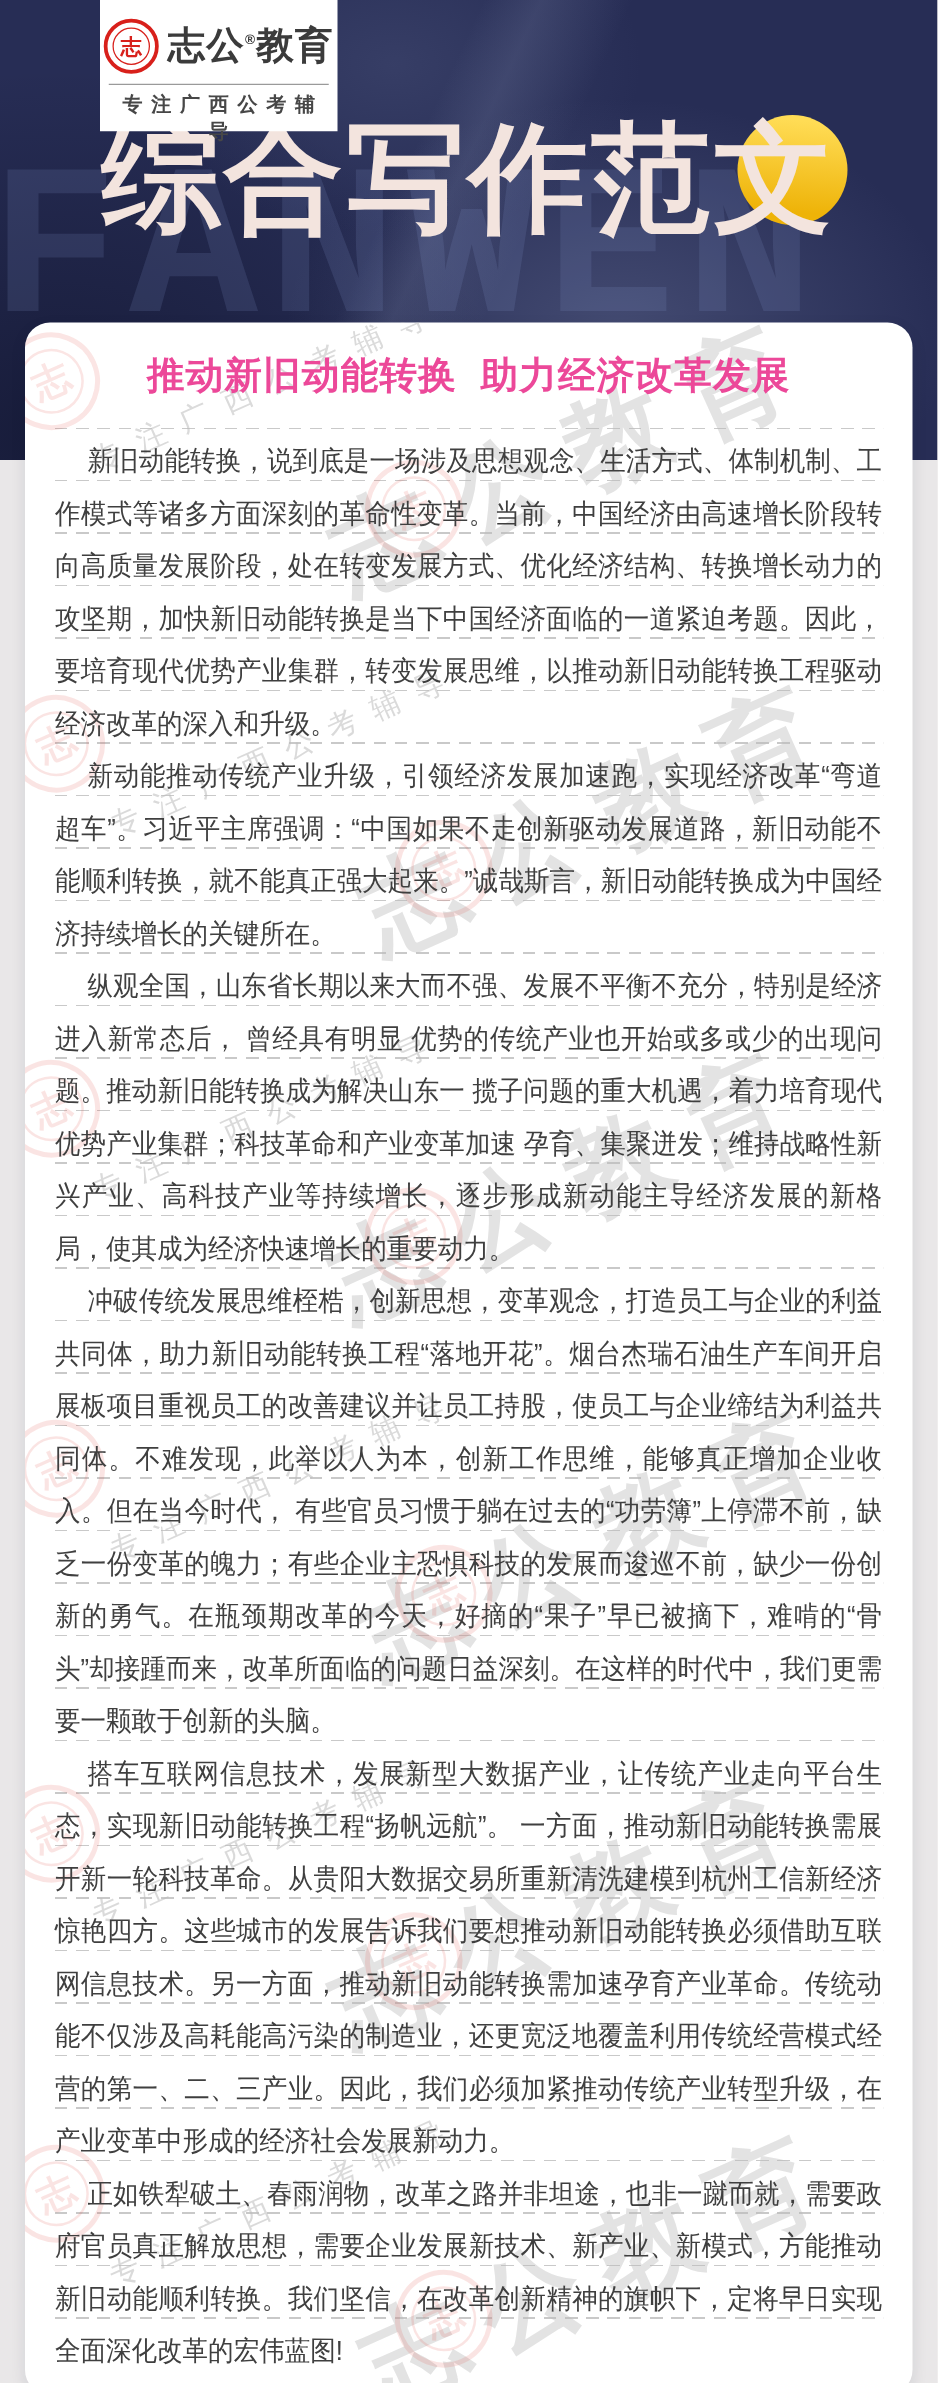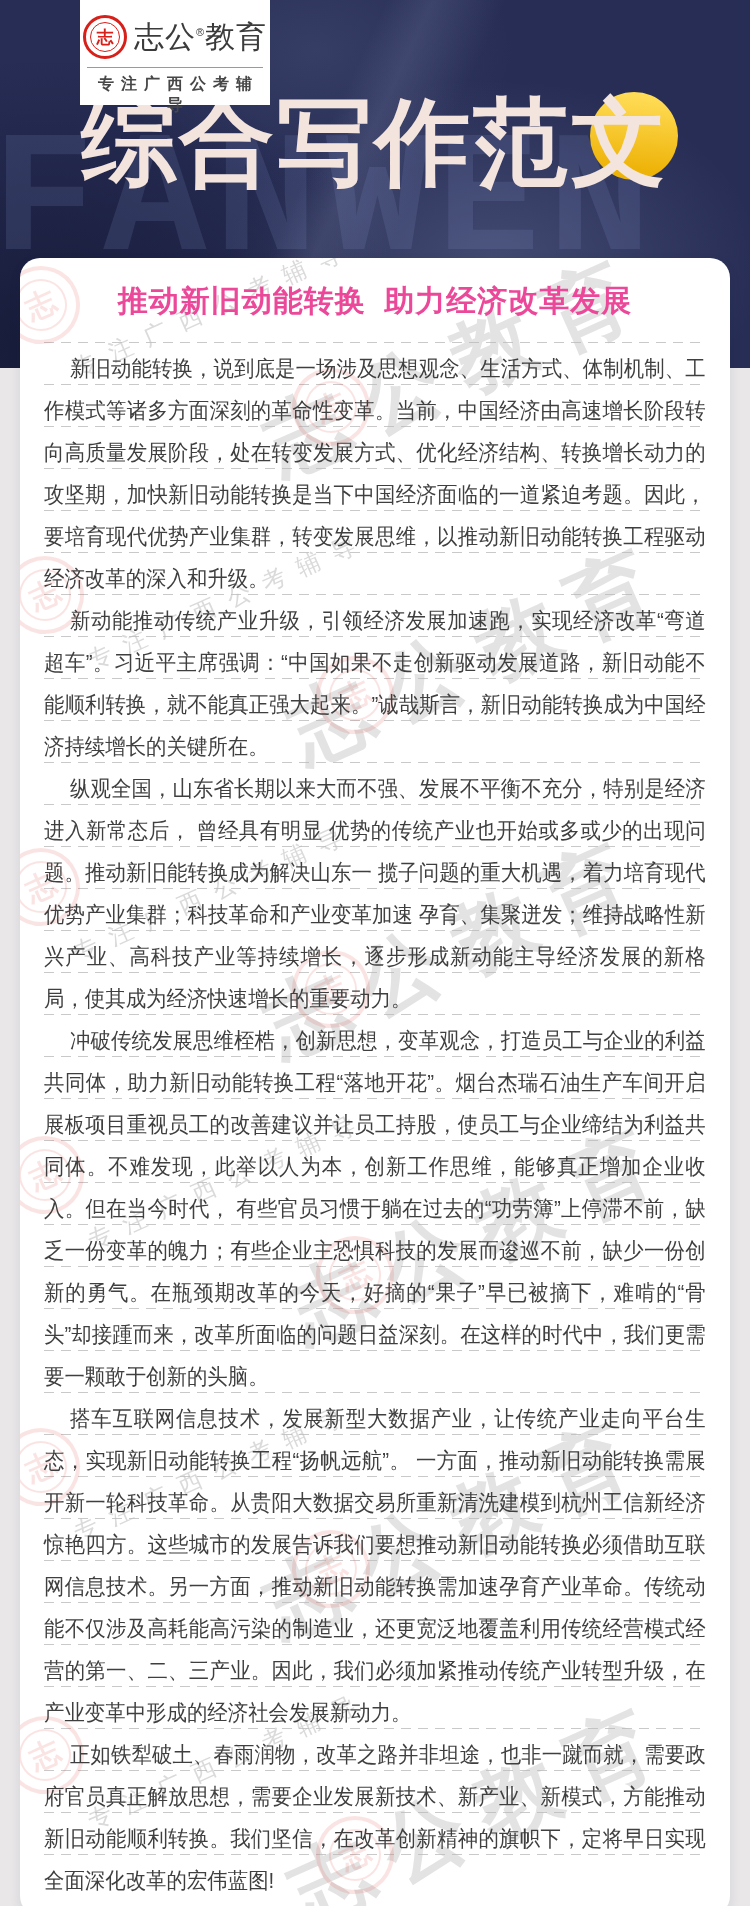--- a/index.html
+++ b/index.html
@@ -44,21 +44,21 @@
   .seal {
     width:44px; height:44px; border:3px solid #d8201b; border-radius:50%;
     display:flex; align-items:center; justify-content:center; flex:0 0 auto;
     background:#fff;
   }
   .seal-inner {
     width:30px; height:30px; border:1.5px solid #d8201b; border-radius:50%;
     display:flex; align-items:center; justify-content:center;
     color:#d8201b; font-weight:bold; font-size:17px; line-height:1;
   }
-  .brand { font-size:30px; font-weight:normal; color:#3b3b3b; letter-spacing:1px; line-height:1; }
+  .brand { font-size:30px; font-weight:bold; color:#3b3b3b; letter-spacing:1px; line-height:1; }
   .brand sup { font-size:11px; color:#3b3b3b; }
   .logo-divider { width:176px; height:1px; background:#9a9a9a; margin:7px auto 6px auto; }
   .tagline {
     text-align:center; font-size:16px; color:#474747; letter-spacing:7px;
     padding-left:7px; font-weight:bold;
   }
 
   
   .card {
     position:relative; width:710px; margin:-110px auto 30px auto;

